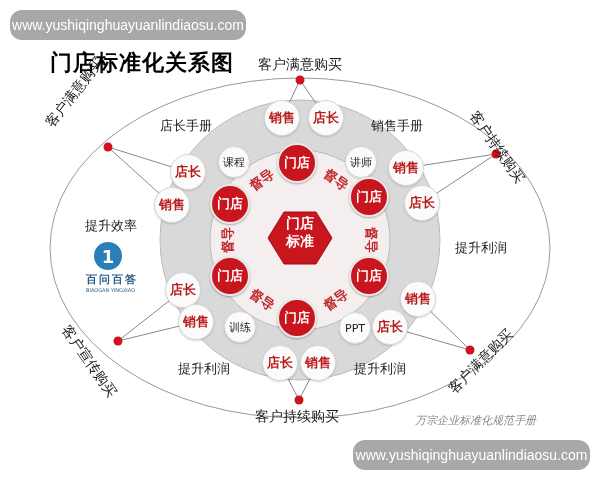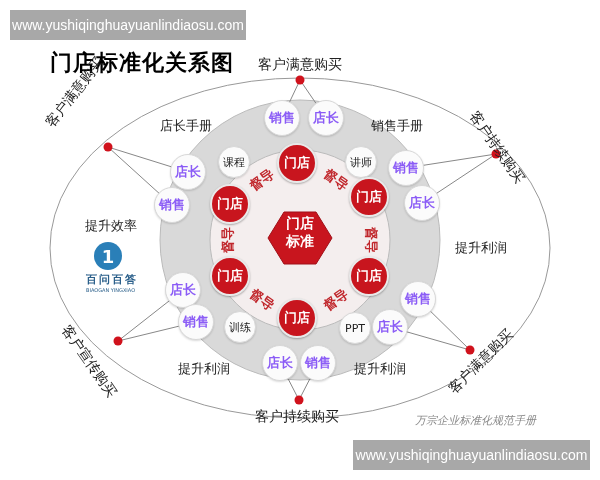--- a/index.html
+++ b/index.html
@@ -1,27 +1,27 @@
 <!DOCTYPE html>
 <html><head>
 <meta charset="utf-8">
 <style>
   html, body { margin:0; padding:0; }
   body { width:600px; height:480px; background:#ffffff; position:relative; overflow:hidden;
          font-family:"DejaVu Sans", sans-serif; }
   .abs { position:absolute; }
   .wm { position:absolute; background:#a8a8a8; color:#ffffff; font-family:"Liberation Sans", sans-serif;
-        font-size:14px; display:flex; align-items:center; justify-content:center; }
+        font-size:14px; display:flex; align-items:center; justify-content:center;border-radius:12px; }
   .title { position:absolute; left:50px; top:48px; color:#000000; font-size:22px; font-weight:bold;
            letter-spacing:1px; }
   .lbl { position:absolute; color:#222; font-size:13px; white-space:nowrap; }
   .node { position:absolute; width:34px; height:34px; border-radius:50%; background:#fbfbfb;
           border:1px solid #d8d8d8; box-shadow:0 1px 2px rgba(0,0,0,0.15);
           display:flex; align-items:center; justify-content:center; font-size:13px; font-weight:bold;
-          color:#8b5cf6; transform:translate(-50%,-50%); }
+          color:#b91c1c; transform:translate(-50%,-50%); }
   .node.small { width:30px; height:30px; font-size:11px; color:#222; font-weight:normal; }
   .red { position:absolute; width:36px; height:36px; border-radius:50%; background:#c8151e;
          border:2px solid #e9e9e9; color:#fff; font-size:13px; font-weight:bold;
          display:flex; align-items:center; justify-content:center; transform:translate(-50%,-50%);
          box-shadow:0 1px 2px rgba(0,0,0,0.3); }
   .rtext { position:absolute; color:#c0262b; font-size:13px; font-weight:bold; transform:translate(-50%,-50%); white-space:nowrap; }
   .dot { position:absolute; width:9px; height:9px; border-radius:50%; background:#d0121c;
          transform:translate(-50%,-50%); }
   .hex-text { position:absolute; left:268px; top:214px; width:64px; text-align:center; color:#fff;
               font-size:14px; font-weight:bold; line-height:18px; }

